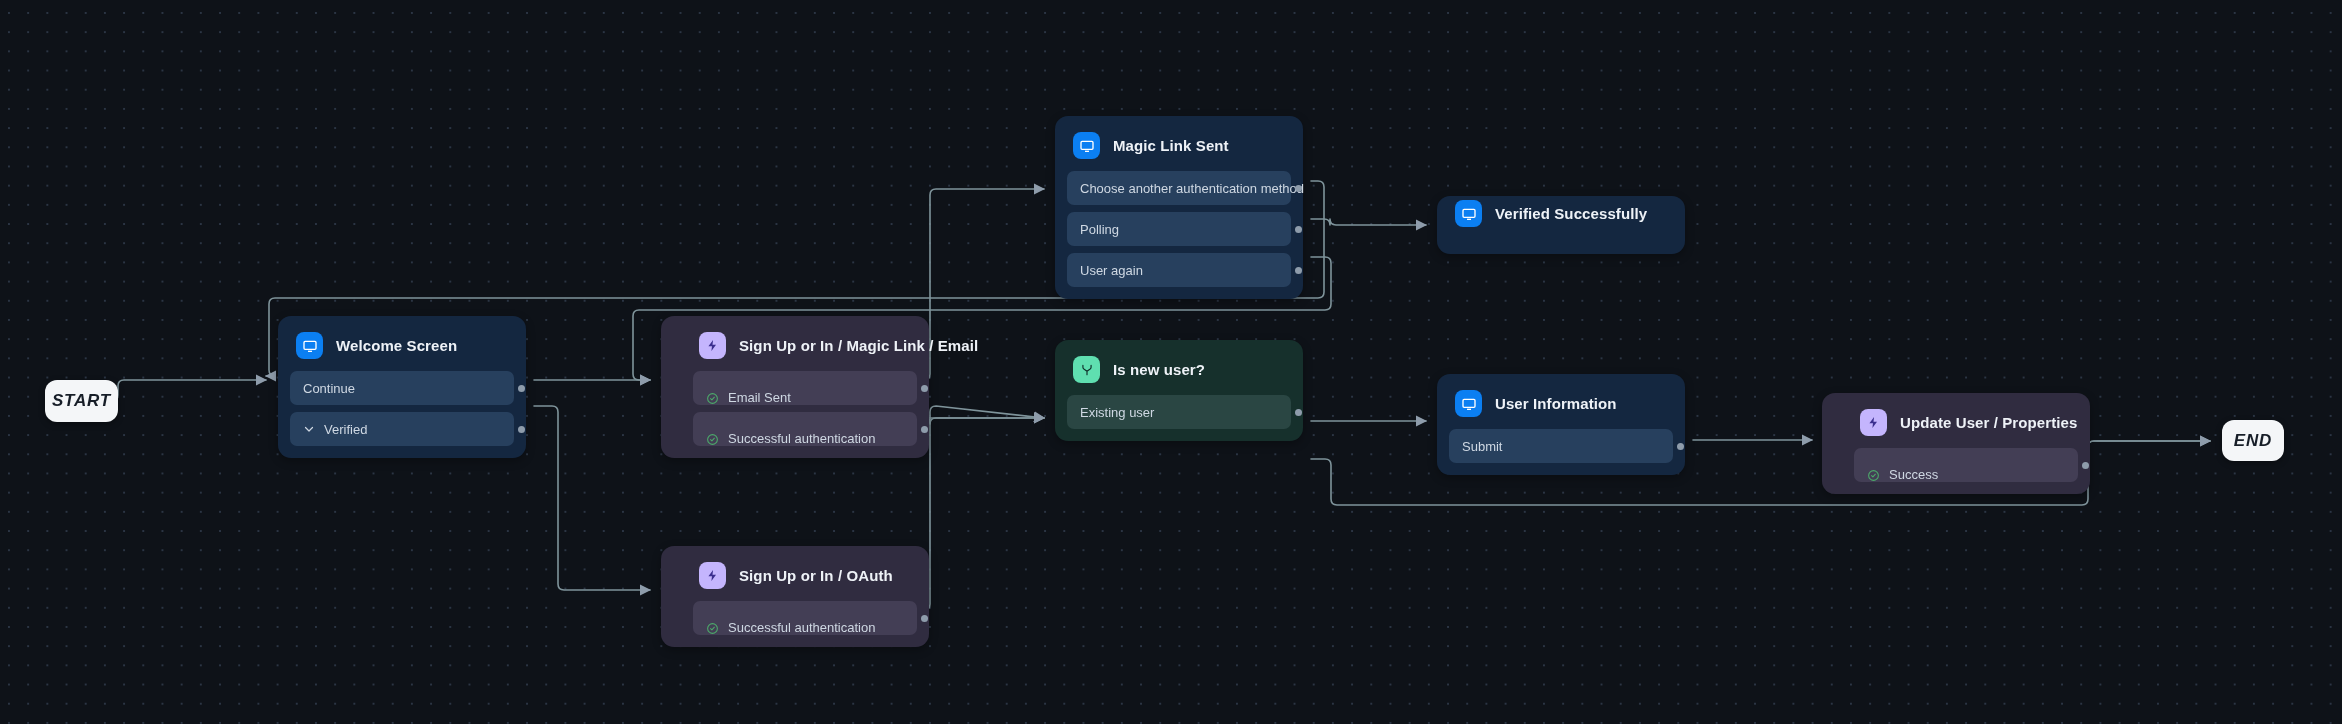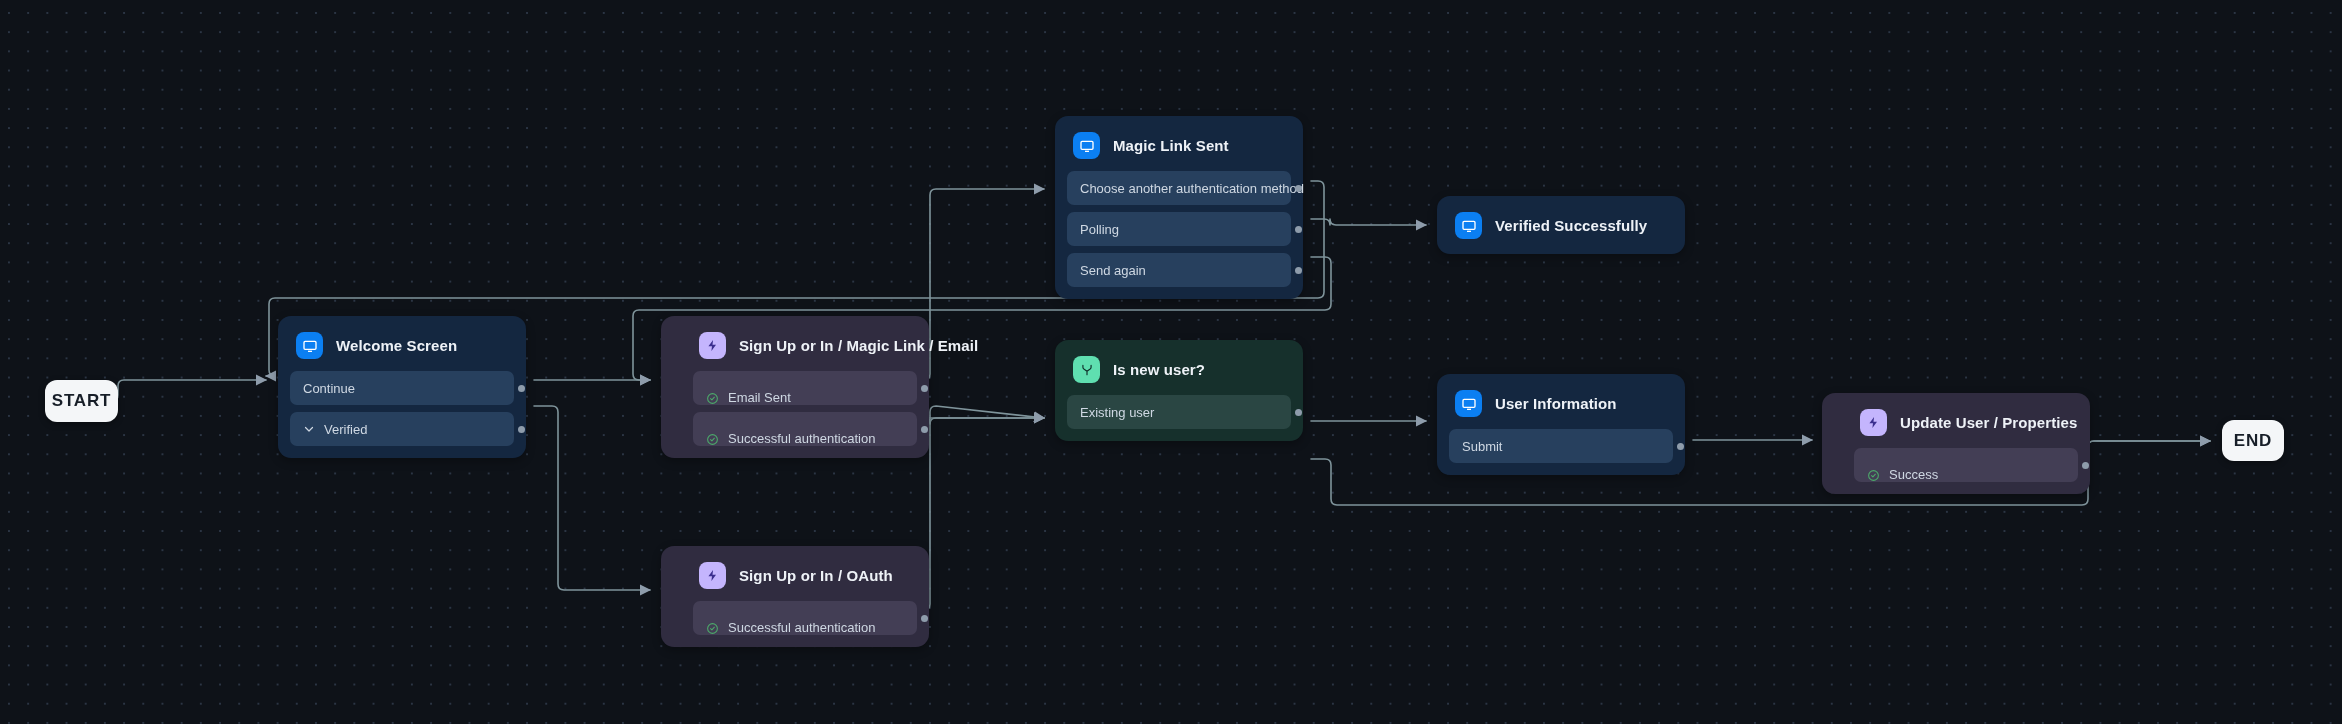--- a/index.html
+++ b/index.html
@@ -36,20 +36,21 @@
     border-radius: 12px;
     display: flex;
     align-items: center;
     justify-content: center;
     color: #171e28;
     font-size: 17px;
     font-weight: 700;
     letter-spacing: 0.8px;
     box-shadow: 0 2px 6px rgba(0,0,0,.35);
     z-index: 4;
+    font-style: italic;
   }
 
   
   .node {
     position: absolute;
     border-radius: 13px;
     padding: 0;
     z-index: 3;
     box-shadow: 0 3px 10px rgba(0,0,0,.30);
   }
@@ -210,21 +211,21 @@
     <div class="rows">
       <div class="row">
         <span>Choose another authentication method</span>
         <span class="port"></span>
       </div>
       <div class="row">
         <span>Polling</span>
         <span class="port"></span>
       </div>
       <div class="row">
-        <span>Send again</span>
+        <span>User again</span>
         <span class="port"></span>
       </div>
     </div>
   </div>
 
   <div class="node purple" style="left:661px; top:316px; width:248px;">
     <div class="node-header">
       <span class="node-ico ico-purple">
         <svg width="13" height="13" viewBox="0 0 24 24" fill="#3b2f8f" stroke="none">
           <path d="M13 2L4.5 13.5H11L10 22l8.5-11.5H12L13 2z"></path>
@@ -273,21 +274,21 @@
               <path d="M8.5 12.3l2.4 2.4 4.6-5.1"></path>
             </svg>
         </span>
         <span>Successful authentication</span>
         <span class="port"></span>
       </div>
     </div>
   </div>
 
   <div class="node blue" style="left:1437px; top:196px; width:248px; height:58px;">
-    <div class="node-header" style="padding:16px 18px;">
+    <div class="node-header" style="padding:4px 18px;">
       <span class="node-ico ico-blue">
         <svg width="16" height="16" viewBox="0 0 24 24" fill="none" stroke="#ffffff" stroke-width="2">
           <rect x="3" y="5" width="18" height="12" rx="1.6"></rect>
             <path d="M9 20h6"></path>
         </svg>
       </span>
       <span class="node-title">Verified Successfully</span>
     </div>
   </div>
 

